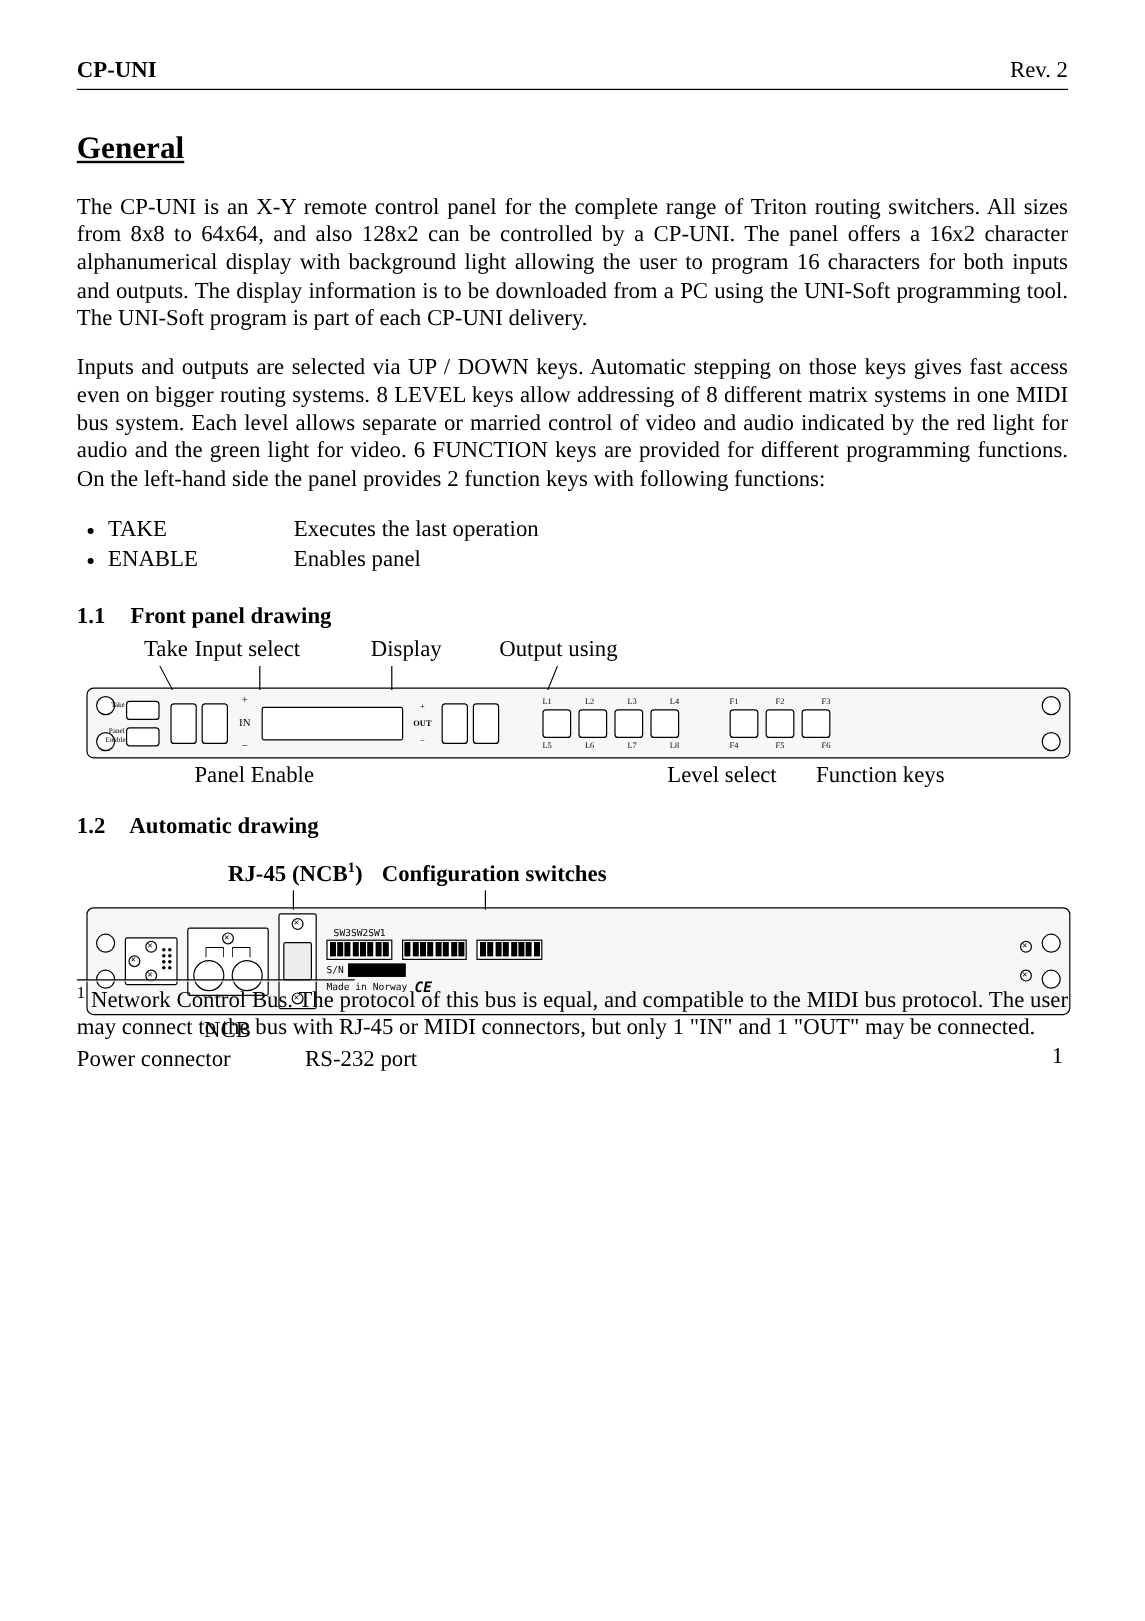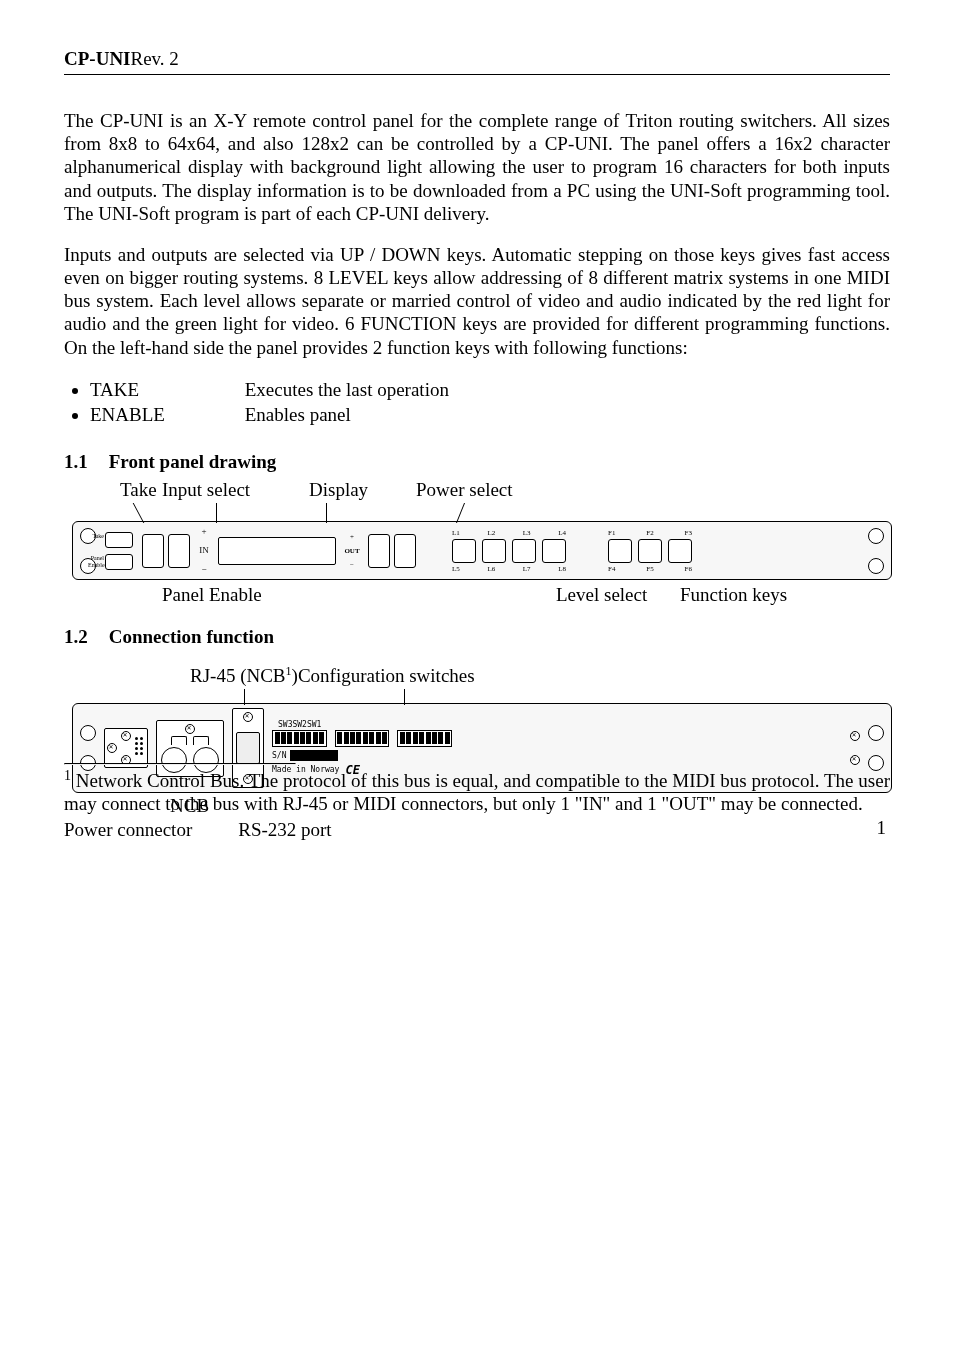--- a/index.html
+++ b/index.html
@@ -13,20 +13,21 @@
     color: #000;
   }
   .page {
     box-sizing: border-box;
     width: 954px;
     padding: 48px 64px 34px 64px;
     position: relative;
   }
   .header-line {
     display: flex;
+    justify-content: space-between;
     align-items: baseline;
     font-size: 19px;
     font-weight: bold;
     border-bottom: 1.6px solid #000;
     padding-bottom: 4px;
     margin-bottom: 34px;
   }
   .header-line .right { font-weight: normal; font-size: 19px; }
   h1.section-title {
     font-size: 26px;
@@ -136,23 +137,24 @@
     margin-left: 56px;
     margin-top: 4px;
   }
   .fp-bottom-labels span { position: absolute; top: 0; white-space: nowrap;}
   
   .rp-figure { margin-top: 4px; }
   .rp-top-row {
     display: flex;
     font-size: 19px;
     margin-left: 126px;
-    gap: 0;
+    gap: 16px;
     align-items: baseline;
     margin-bottom: 2px;
+    font-weight: bold;
   }
   .rp-leader {
     position: relative;
     height: 14px;
     margin-left: 56px;
   }
   .rp-leader .ll {
     position: absolute;
     border-left: 1px solid #000;
     top: 0; bottom: -2px;
@@ -203,40 +205,41 @@
   .dip { display:flex; gap:1.4px; border:0.8px solid #000; padding:1.5px; background:#fff;}
   .dip .sw { width:5px; height:12px; background:#000;}
   .sn-row { display:flex; align-items:center; gap:4px; font-size:8px; margin-top:2px;}
   .snbox { width:46px; height:9px; border:1px solid #000; background:#000;}
   .madein { font-size:8px; display:flex; align-items:center; gap:6px; margin-top:1px;}
   .ce { font-weight:bold; font-size:12px; font-style:italic;}
   .rp-bottom-labels {
     display:flex;
     font-size:19px;
     margin-top: 2px;
-    gap: 18px;
+    gap: 34px;
   }
   .rp-ncb-label {
     font-size:19px;
     margin-left: 106px;
     margin-top: 2px;
   }
   sup.fn { font-size: 12px; vertical-align: super;}
   .sp { flex: 1; }
 </style>
 </head>
 <body>
 
 <div class="page">
 
   <div class="header-line">
     <span>CP-UNI</span>
     <span class="right">Rev. 2</span>
   </div>
 
+  <h1 class="section-title">General</h1>
 
   <p class="body">The CP-UNI is an X-Y remote control panel for the complete range of Triton routing switchers. All sizes from 8x8 to 64x64, and also 128x2 can be controlled by a CP-UNI. The panel offers a 16x2 character alphanumerical display with background light allowing the user to program 16 characters for both inputs and outputs. The display information is to be downloaded from a PC using the UNI-Soft programming tool. The UNI-Soft program is part of each CP-UNI delivery.</p>
   <p class="body">Inputs and outputs are selected via UP / DOWN keys. Automatic stepping on those keys gives fast access even on bigger routing systems. 8 LEVEL keys allow addressing of 8 different matrix systems in one MIDI bus system. Each level allows separate or married control of video and audio indicated by the red light for audio and the green light for video. 6 FUNCTION keys are provided for different programming functions. On the left-hand side the panel provides 2 function keys with following functions:</p>
 
   <ul class="bullets">
     <li>
       <span class="label">TAKE</span>
       <span>Executes the last operation</span>
     </li>
     <li>
@@ -248,21 +251,21 @@
   <div class="subhead">
     <span class="num">1.1</span>
     <span>Front panel drawing</span>
   </div>
 
   <div class="fp-figure">
     <div class="fp-top-labels">
       <span style="left:0px">Take</span>
       <span style="left:42px">Input select</span>
       <span style="left:189px">Display</span>
-      <span style="left:296px">Power select</span>
+      <span style="left:296px">Output using</span>
     </div>
     <div class="fp-leaders-top">
       <div class="ll" style="left:18px;transform:skewX(28deg)"></div>
       <div class="ll" style="left:96px"></div>
       <div class="ll" style="left:206px"></div>
       <div class="ll" style="left:340px;transform:skewX(-22deg)"></div>
     </div>
 
     <div class="fp-panel">
       <div class="hole-col">
@@ -353,21 +356,21 @@
 
     <div class="fp-bottom-labels">
       <span style="left:42px">Panel Enable</span>
       <span style="left:436px">Level select</span>
       <span style="left:560px">Function keys</span>
     </div>
   </div>
 
   <div class="subhead" style="margin-top:18px">
     <span class="num">1.2</span>
-    <span>Connection function</span>
+    <span>Automatic drawing</span>
   </div>
 
   <div class="rp-figure">
     <div class="rp-top-row" style="margin-top:16px;">
       <span>
         <span>RJ-45 (NCB</span><sup class="fn">1</sup><span>)</span>
       </span>
       <span>Configuration switches</span>
     </div>
     <div class="rp-leader">

